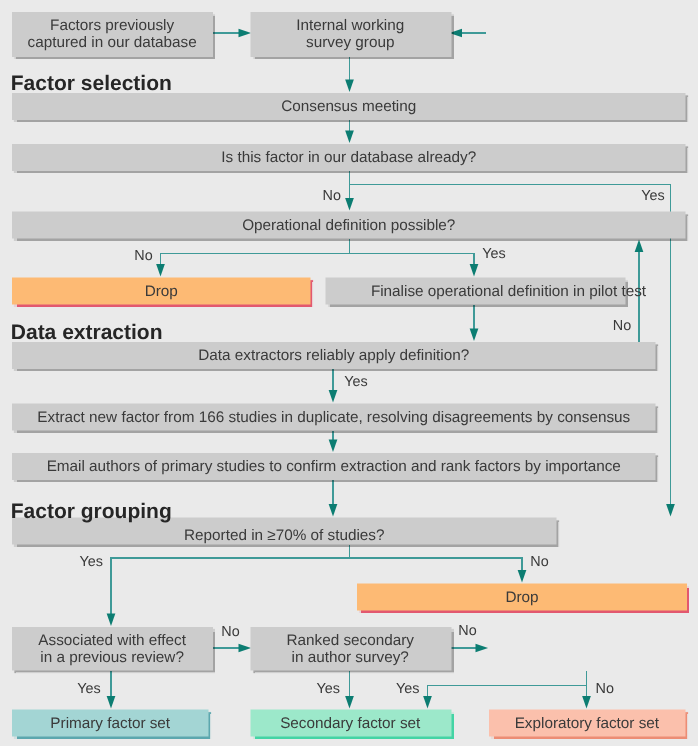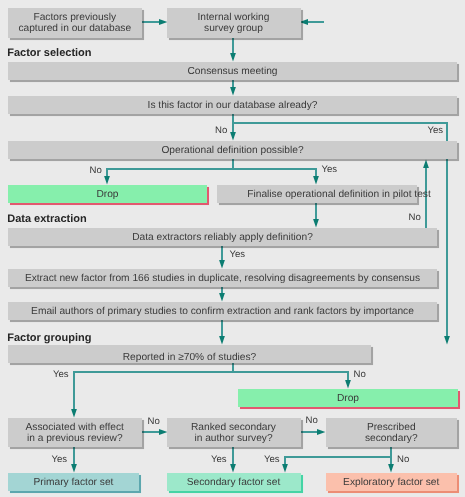--- a/index.html
+++ b/index.html
@@ -3,25 +3,25 @@
 <meta charset="utf-8">
 <style>
   html,body{margin:0;padding:0;}
   body{width:465px;height:497px;background:#eaeaea;font-family:"Liberation Sans",sans-serif;overflow:hidden;
        -webkit-font-smoothing:antialiased;text-rendering:geometricPrecision;}
   #stage{position:relative;width:465px;height:497px;}
   .box{position:absolute;box-sizing:border-box;display:flex;align-items:center;justify-content:center;
        text-align:center;color:#3a3a3a;font-size:10.2px;line-height:11px;white-space:pre;
        box-shadow:1.5px 1.5px 0.6px rgba(0,0,0,0.30);}
   .gray{background:#cccccc;box-shadow:1.5px 1.5px 0.6px rgba(0,0,0,0.30);}
-  .drop{background:#86efac;box-shadow:1.5px 1.5px 0.5px #e2586f;}
+  .drop{background:#fdba74;box-shadow:1.5px 1.5px 0.5px #e2586f;}
   .prim{background:#a3d5d4;box-shadow:1.5px 1.5px 0.5px #5ca7ae;}
   .sec{background:#9ce8ca;box-shadow:1.5px 1.5px 0.5px #44d4a5;}
   .expl{background:#fbc0ac;box-shadow:1.5px 1.5px 0.5px #ec8d75;}
-  .sect{position:absolute;font-weight:bold;font-size:11px;color:#262626;white-space:nowrap;}
+  .sect{position:absolute;font-weight:bold;font-size:14px;color:#262626;white-space:nowrap;}
   .lbl{position:absolute;font-size:9.6px;color:#3a3a3a;white-space:nowrap;}
   svg.arrows{position:absolute;left:0;top:0;width:465px;height:497px;}
 </style>
 </head>
 <body>
 
 <div id="stage">
   <svg class="arrows" id="arrowsvg" viewBox="0 0 465 497">
       <g>
         <polyline points="141,22 159,22" fill="none" stroke="#3f9a98" stroke-width="1.2" shape-rendering="crispEdges"></polyline>
@@ -128,22 +128,20 @@
     <div class="box gray" style="left: 217px; top: 185px; width: 200px; height: 18px; padding-left: 44px;"><span>Finalise operational definition in pilot test</span></div>
     <div class="box gray" style="left: 8px; top: 228px; width: 429px; height: 18px;"><span>Data extractors reliably apply definition?</span></div>
     <div class="box gray" style="left: 8px; top: 269px; width: 429px; height: 18px;"><span>Extract new factor from 166 studies in duplicate, resolving disagreements by consensus</span></div>
     <div class="box gray" style="left: 8px; top: 302px; width: 429px; height: 18px;"><span>Email authors of primary studies to confirm extraction and rank factors by importance</span></div>
     <div class="box gray" style="left: 8px; top: 345px; width: 363px; height: 18px; align-items: flex-end;"><span>Reported in ≥70% of studies?</span></div>
     <div class="box drop" style="left: 238px; top: 389px; width: 220px; height: 18px;"><span>Drop</span></div>
     <div class="box gray" style="left: 8px; top: 418px; width: 133.5px; height: 29px;"><span>Associated with effect
 in a previous review?</span></div>
     <div class="box gray" style="left: 166.5px; top: 418px; width: 134px; height: 29px;"><span>Ranked secondary
 in author survey?</span></div>
-    <div class="box gray" style="left: 325.5px; top: 418px; width: 131.5px; height: 29px;"><span>Prescribed
-secondary?</span></div>
     <div class="box prim" style="left: 8px; top: 473px; width: 131px; height: 18px;"><span>Primary factor set</span></div>
     <div class="box sec" style="left: 166.5px; top: 473px; width: 134px; height: 18px;"><span>Secondary factor set</span></div>
     <div class="box expl" style="left: 325.5px; top: 473px; width: 131.5px; height: 18px;"><span>Exploratory factor set</span></div>
     <div class="sect" style="left: 7.2px; top: 47.2px;">Factor selection</div>
     <div class="sect" style="left: 7.2px; top: 213.2px;">Data extraction</div>
     <div class="sect" style="left: 7.2px; top: 331.7px;">Factor grouping</div>
     <div class="lbl" style="left: 215px; top: 125px;">No</div>
     <div class="lbl" style="left: 427.5px; top: 125px;">Yes</div>
     <div class="lbl" style="left: 89.5px; top: 164.5px;">No</div>
     <div class="lbl" style="left: 321.5px; top: 164px;">Yes</div>

